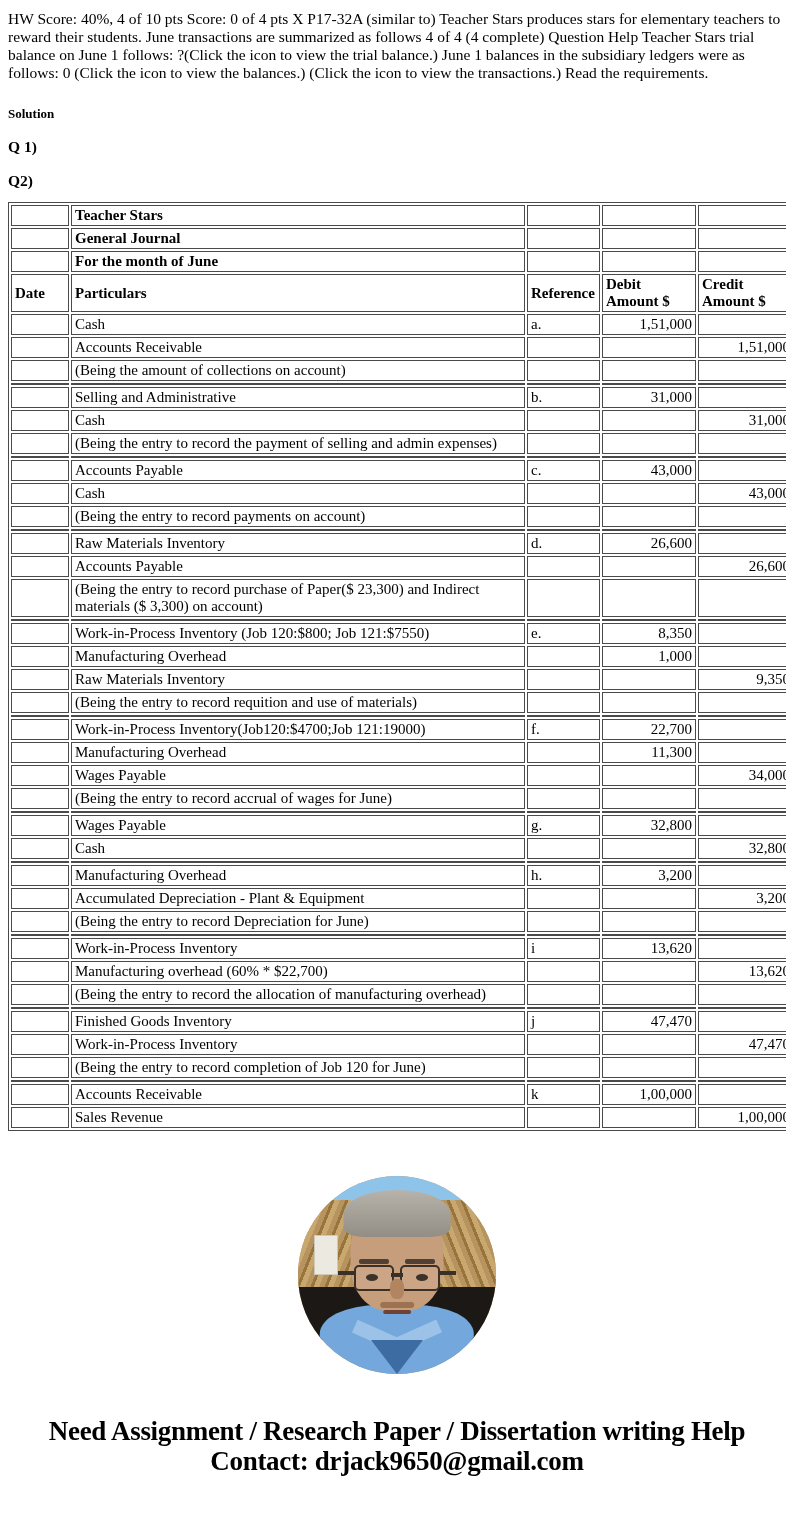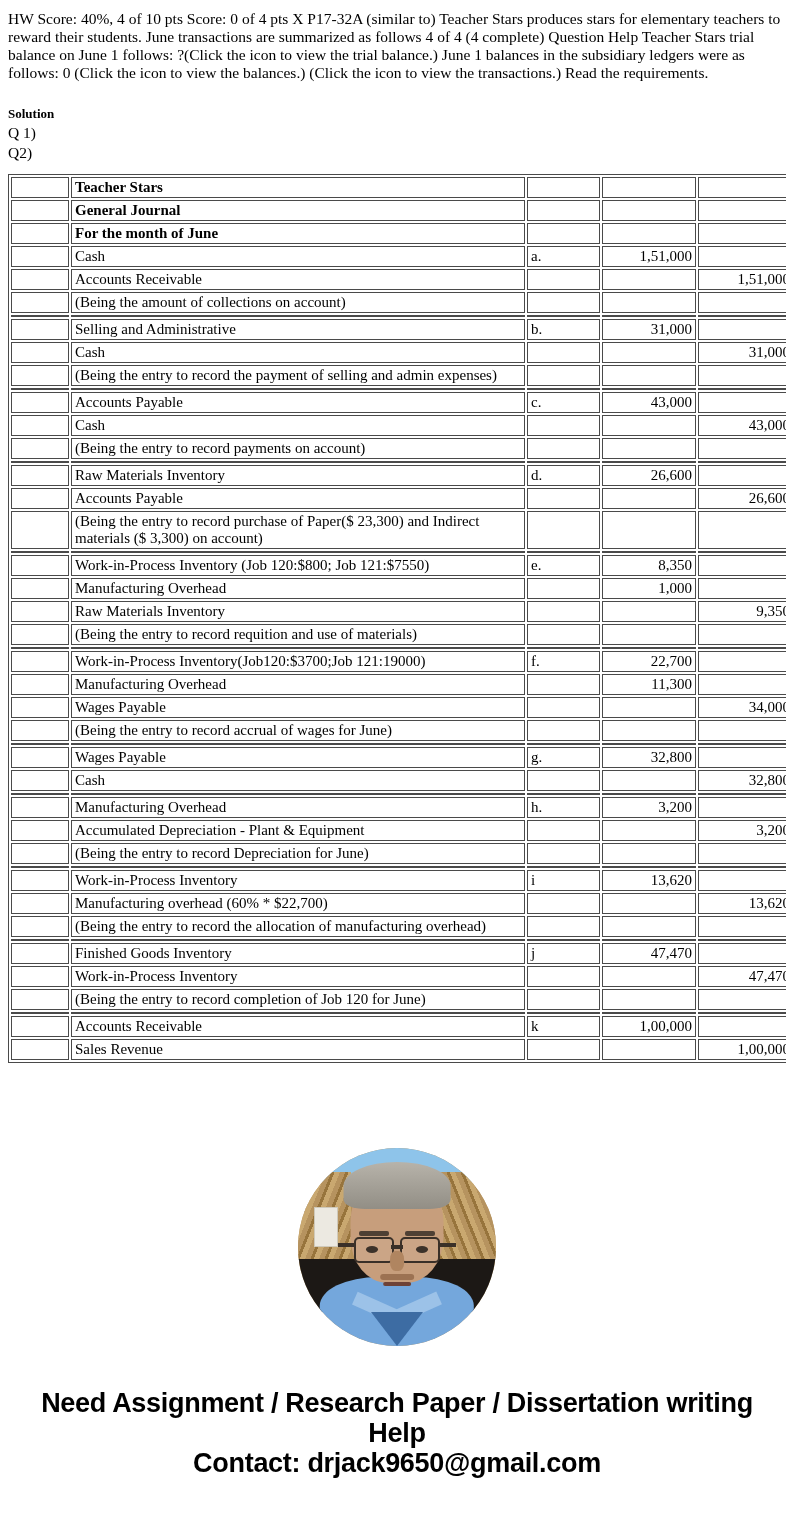--- a/index.html
+++ b/index.html
@@ -2,21 +2,21 @@
 <html><head>
 <meta charset="utf-8">
 <style>
   html,body{margin:0;padding:0;background:#ffffff;}
   body{width:794px;font-family:"Liberation Serif",serif;color:#000;}
   .page{padding:8px 8px 16px 8px;}
 
   
   .problem{font-size:15.5px;line-height:18px;margin:2px 0 0 0;}
   .h-solution{font-size:13px;font-weight:bold;margin:24px 0 0 0;}
-  .h-q{font-size:15.5px;font-weight:normal;margin:2px 0 0 0;}
+  .h-q{font-size:15.5px;font-weight:bold;margin:16px 0 0 0;}
 
   
   .table-clip{margin-top:12px;height:950px;overflow:hidden;}
   table.journal{border-collapse:separate;border-spacing:2px;table-layout:fixed;
     width:777px;border:1px solid #4a4a4a;}
   table.journal td, table.journal th{border:1px solid #4a4a4a;font-size:15px;
     line-height:17px;padding:1px 3px;vertical-align:middle;overflow:hidden;}
   td.c-date{width:50px;}
   td.c-part, th.c-part{width:446px;}
   td.c-ref, th.c-ref{width:65px;}
@@ -59,21 +59,21 @@
   .av-temple-l{left:20%;top:48%;width:9%;height:2%;background:#3a3028;}
   .av-temple-r{right:20%;top:48%;width:9%;height:2%;background:#3a3028;}
   .av-eye-l{left:34.5%;top:49.5%;width:6%;height:3.5%;background:#2c2118;border-radius:50%;}
   .av-eye-r{right:34.5%;top:49.5%;width:6%;height:3.5%;background:#2c2118;border-radius:50%;}
   .av-nose{left:50%;top:52%;transform:translateX(-50%);width:7%;height:10%;background:#b08560;border-radius:40%;}
   .av-stache{left:50%;top:63.5%;transform:translateX(-50%);width:17%;height:3%;background:#9c7252;border-radius:3px;}
   .av-mouth{left:50%;top:67.5%;transform:translateX(-50%);width:14%;height:2.4%;background:#6e4236;border-radius:3px;}
 
   
   .footer{margin:42px auto 0 auto;width:742px;text-align:center;
-    font-family:Liberation Sans, sans-serif;font-weight:bold;font-size:27px;
+    font-family:Liberation Serif, serif;font-weight:bold;font-size:27px;
     line-height:30px;letter-spacing:-0.3px;color:#000;}
 </style>
 </head>
 <body>
 
 <div class="page">
 
   <p class="problem">HW Score: 40%, 4 of 10 pts Score: 0 of 4 pts X P17-32A (similar to) Teacher Stars produces stars for elementary teachers to reward their students. June transactions are summarized as follows 4 of 4 (4 complete) Question Help Teacher Stars trial balance on June 1 follows: ?(Click the icon to view the trial balance.) June 1 balances in the subsidiary ledgers were as follows: 0 (Click the icon to view the balances.) (Click the icon to view the transactions.) Read the requirements.</p>
 
   <div class="h-solution">Solution</div>
@@ -98,20 +98,27 @@
             <td class="c-cred"></td>
           </tr>
           <tr>
             <td class="c-date"></td>
             <td class="c-part bold">For the month of June</td>
             <td class="c-ref"></td>
             <td class="c-deb"></td>
             <td class="c-cred"></td>
           </tr>
           <tr>
+            <th class="c-date center">Date</th>
+            <th class="c-part">Particulars</th>
+            <th class="c-ref">Reference</th>
+            <th class="c-deb center">Debit Amount $</th>
+            <th class="c-cred center">Credit Amount $</th>
+          </tr>
+          <tr>
             <td class="c-date"></td>
             <td class="c-part">Cash</td>
             <td class="c-ref">a.</td>
             <td class="c-deb num">1,51,000</td>
             <td class="c-cred num"></td>
           </tr>
           <tr>
             <td class="c-date"></td>
             <td class="c-part ind">Accounts Receivable</td>
             <td class="c-ref"></td>
@@ -246,21 +253,21 @@
           </tr>
           <tr class="spacer">
             <td class="c-date"></td>
             <td class="c-part"></td>
             <td class="c-ref"></td>
             <td class="c-deb"></td>
             <td class="c-cred"></td>
           </tr>
           <tr>
             <td class="c-date"></td>
-            <td class="c-part">Work-in-Process Inventory(Job120:$3700;Job 121:19000)</td>
+            <td class="c-part">Work-in-Process Inventory(Job120:$4700;Job 121:19000)</td>
             <td class="c-ref">f.</td>
             <td class="c-deb num">22,700</td>
             <td class="c-cred num"></td>
           </tr>
           <tr>
             <td class="c-date"></td>
             <td class="c-part">Manufacturing Overhead</td>
             <td class="c-ref"></td>
             <td class="c-deb num">11,300</td>
             <td class="c-cred num"></td>

